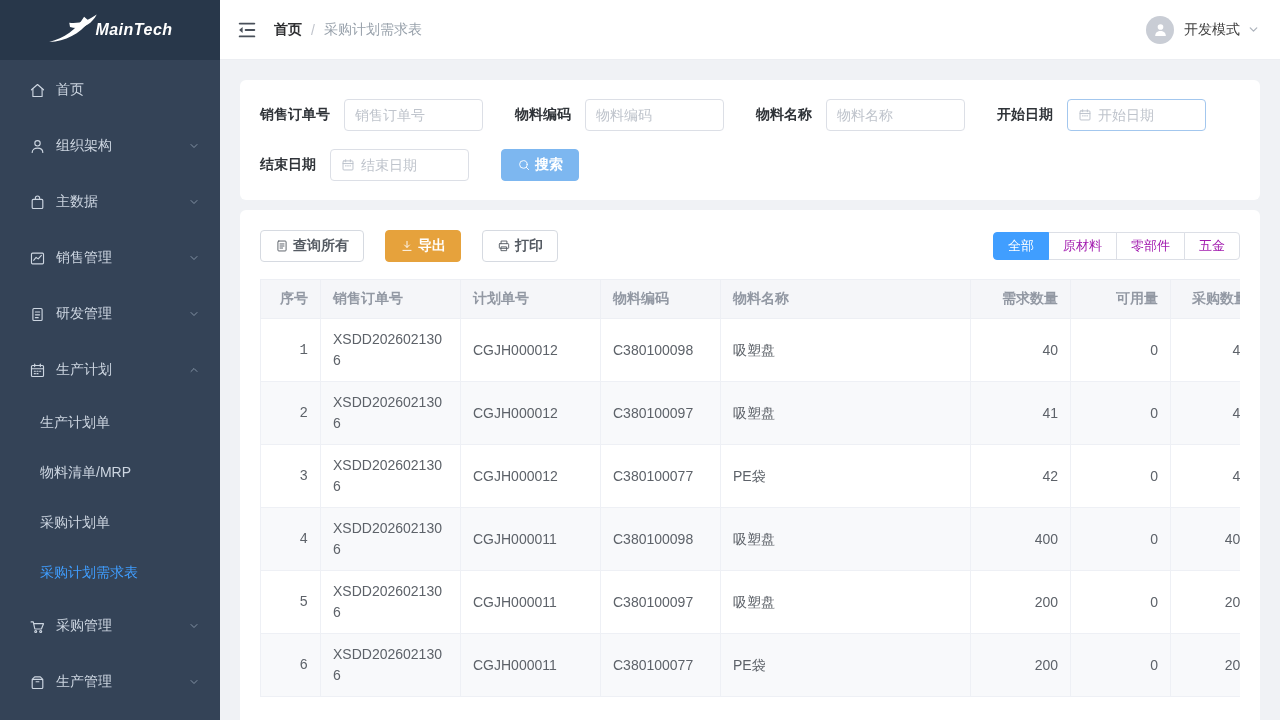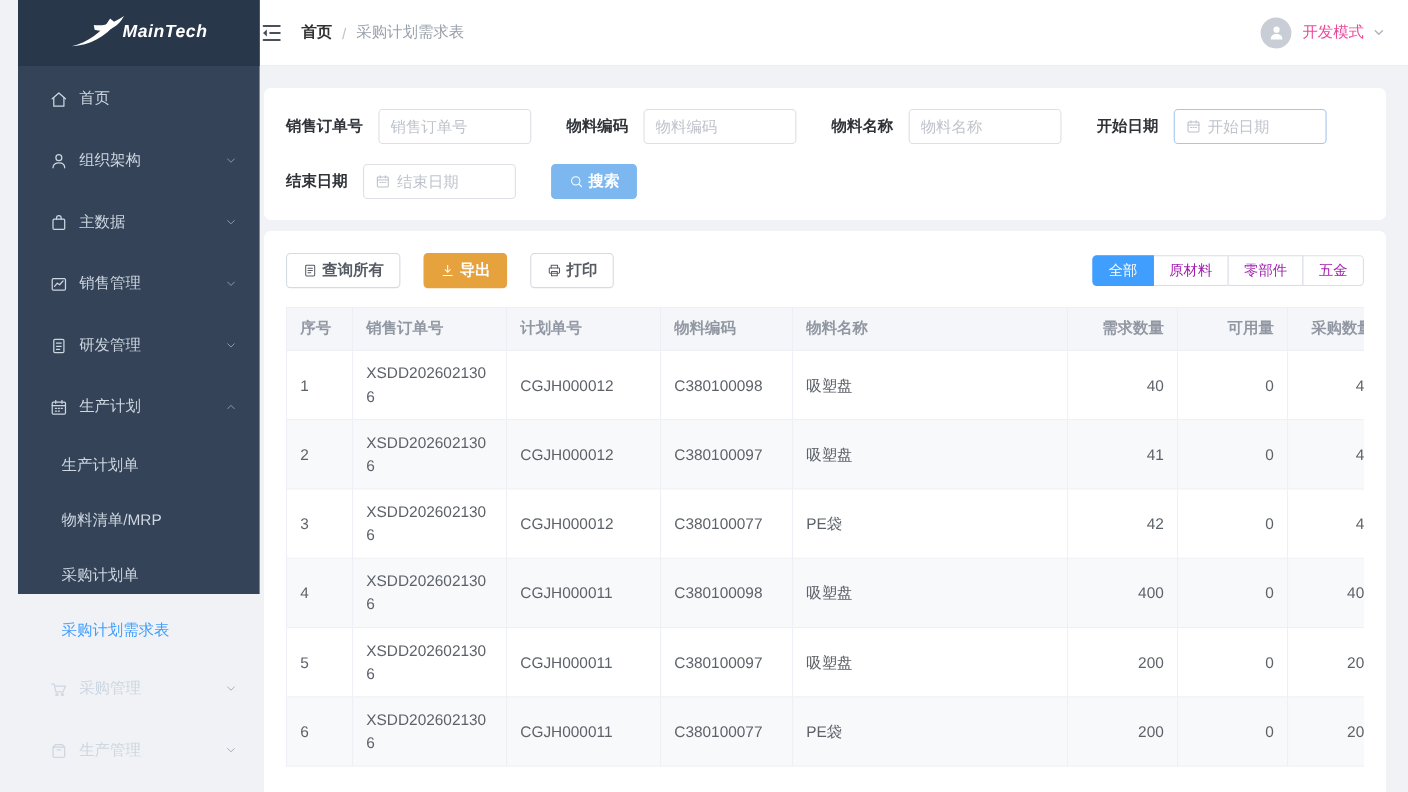--- a/index.html
+++ b/index.html
@@ -1,20 +1,20 @@
 <!DOCTYPE html>
 <html><head>
 <meta charset="utf-8">
 <style>
   * { box-sizing: border-box; margin: 0; padding: 0; }
   html,body { width:1280px; height:720px; overflow:hidden;
     font-family:"Liberation Sans","DejaVu Sans",sans-serif; background:#f0f2f5; color:#303133; }
 
   
-  .sidebar { position:fixed; left:16px; top:0; width:220px; height:540px; background:#344357; z-index:10; }
+  .sidebar { position:fixed; left:0; top:0; width:220px; height:720px; background:#344357; z-index:10; }
   .logo-area { height:60px; background:#28374a; display:flex; align-items:center; justify-content:center; gap:2px; }
   .logo-swoosh { width:52px; height:34px; }
   .logo-text { color:#fff; font-size:16px; font-weight:bold; font-style:italic; letter-spacing:.5px; margin-left:-6px; }
   .menu { padding-top:2px; }
   .menu-item { height:56px; display:flex; align-items:center; padding:0 20px 0 29px;
     color:#cdd6e1; font-size:14px; cursor:pointer; }
   .menu-item .mi-label { margin-left:10px; }
   .submenu-item { height:50px; display:flex; align-items:center; padding-left:40px;
     color:#cdd6e1; font-size:14px; cursor:pointer; }
   .submenu-item.active { color:#409eff; }
@@ -28,21 +28,21 @@
   .fold-btn { width:22px; height:22px; color:#49505a; cursor:pointer; display:inline-flex; }
   .fold-btn svg { width:100%; height:100%; }
   .breadcrumb { display:flex; align-items:center; margin-left:16px; font-size:14px; }
   .crumb-home { font-weight:bold; color:#303133; cursor:pointer; }
   .crumb-sep { color:#c0c4cc; margin:0 9px; }
   .crumb-current { color:#98a1ab; }
   .top-right { margin-left:auto; display:flex; align-items:center; cursor:pointer; }
   .avatar { width:28px; height:28px; border-radius:50%; background:#c9cdd5; display:flex;
     align-items:center; justify-content:center; }
   .avatar .ic { width:17px; height:17px; color:#fff; }
-  .mode-label { font-size:14px; color:#ec4899; margin:0 7px 0 10px; }
+  .mode-label { font-size:14px; color:#404040; margin:0 7px 0 10px; }
   .top-chev { width:13px; height:13px; color:#aeb4bd; display:inline-flex; }
   .top-chev svg { width:100%; height:100%; }
 
   
   .main { margin-left:220px; height:660px; padding:20px; overflow:hidden; }
   .card { background:#fff; border-radius:6px; }
 
   
   .filter-card { padding:19px 20px; margin-bottom:10px; }
   .filter-form { display:flex; flex-wrap:wrap; column-gap:32px; row-gap:18px; align-items:center; }
@@ -74,21 +74,21 @@
   .tab:last-child { border-radius:0 4px 4px 0; }
   .tab.active { background:#409eff; border-color:#409eff; color:#fff; position:relative; }
 
   .table-clip { width:980px; overflow:hidden; }
   table { border-collapse:collapse; table-layout:fixed; width:1000px; font-size:14px; }
   th { background:#f5f6f9; color:#9298a3; font-weight:bold; text-align:left; padding:10px 12px;
     border:1px solid #edeff4; height:38px; }
   td { padding:10px 12px; border:1px solid #eef0f5; color:#5d6269; height:63px; background:#fff;
     line-height:21px; word-break:break-all; vertical-align:middle; }
   tr.stripe td { background:#f8f9fb; }
-  .al-c { text-align:left; }
+  .al-c { text-align:right;font-family:Liberation Mono, monospace; }
   .al-r { text-align:right; }
 </style>
 </head>
 <body>
 
 <aside class="sidebar">
   <div class="logo-area">
     <span class="logo-swoosh">
       <svg viewBox="0 0 70 44">
         <path d="M3 39 C23 34 40 22 50 5 L57 11 C44 28 25 38 3 39 Z" fill="#fff"></path>

